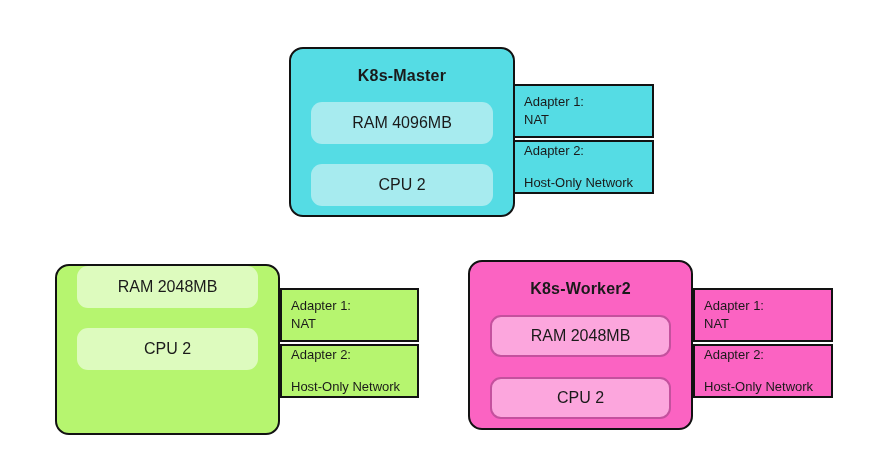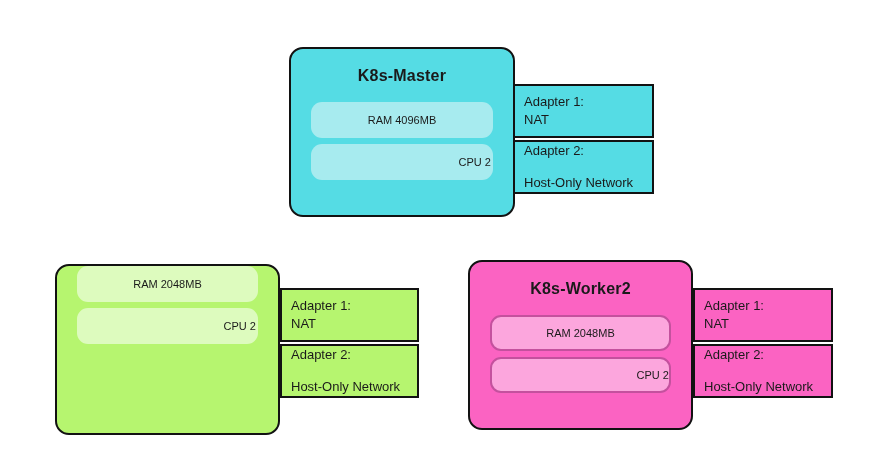--- a/index.html
+++ b/index.html
@@ -35,33 +35,32 @@
     height: 53px;
     display: flex;
     align-items: center;
     justify-content: center;
     font-size: 16px;
     font-weight: bold;
     letter-spacing: 0.2px;
   }
   .spec-box {
     box-sizing: border-box;
-    height: 36px;
+    height: 42px;
     margin: 0 20px;
     background: var(--inner-fill);
     border: 2px solid var(--inner-border, transparent);
     border-radius: 11px;
     display: flex;
     align-items: center;
     justify-content: center;
-    font-size: 11px;
+    font-size: 16px;
   }
   .spec-box + .spec-box {
-    margin-top: 6px;
-    justify-content: flex-end;
+    margin-top: 20px;
   }
   
   .adapters {
     position: absolute;
     z-index: 1;
     display: flex;
     flex-direction: column;
   }
   .adapter {
     box-sizing: border-box;

